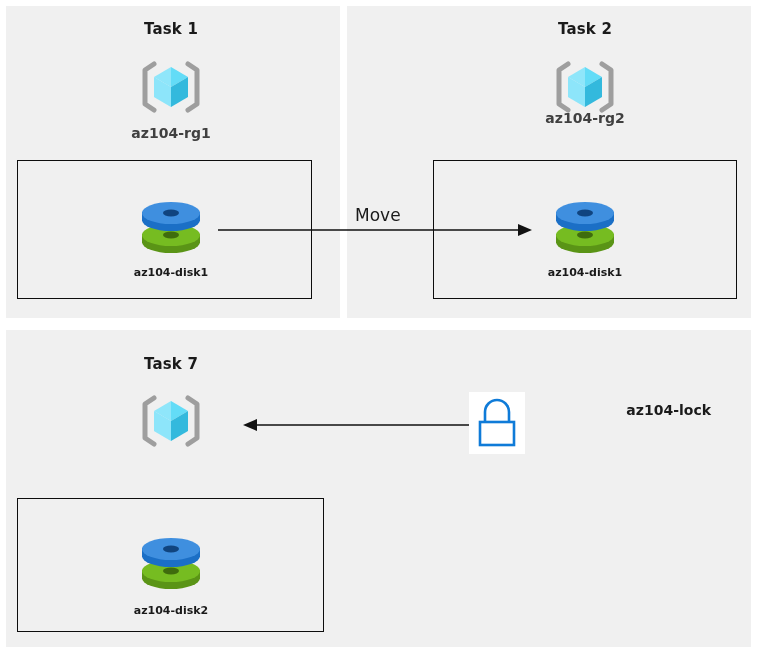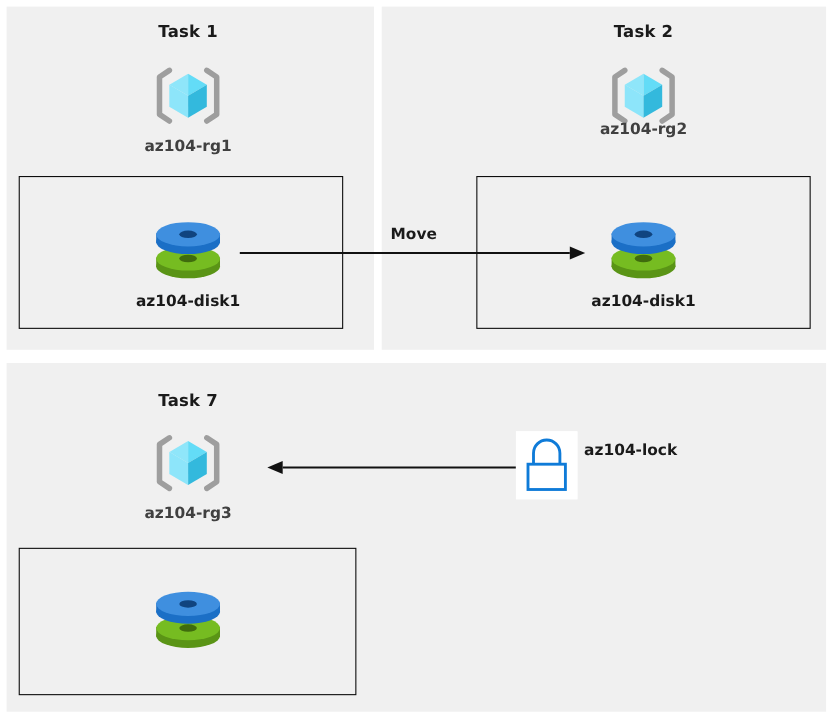--- a/index.html
+++ b/index.html
@@ -66,54 +66,54 @@
   }
 
   
   .disk-icon {
     position: absolute;
     width: 66px;
     height: 62px;
   }
   .disk-label {
     position: absolute;
-    font-size: 14px;
+    font-size: 11px;
     font-weight: bold;
     color: #1a1a1a;
     text-align: center;
     white-space: nowrap;
   }
 
   
   .arrow-svg {
     position: absolute;
     overflow: visible;
   }
   .arrow-label {
     position: absolute;
-    font-size: 14px;
-    font-weight: bold;
+    font-size: 17px;
+    font-weight: normal;
     color: #1a1a1a;
     white-space: nowrap;
   }
 
   
   .lock-tile {
     position: absolute;
     background: #ffffff;
     width: 56px;
     height: 62px;
   }
   .lock-text {
     position: absolute;
     font-size: 14px;
     font-weight: bold;
     color: #1a1a1a;
     line-height: 20px;
-    text-align: left;
+    text-align: right;
     white-space: nowrap;
   }
 </style>
 </head>
 <body>
 
 <div class="canvas">
 
   <div class="panel" id="panel-task1"></div>
 
@@ -203,36 +203,36 @@
     <svg viewBox="0 0 62 62" width="62" height="62">
       <path d="M14 8 L5 14 L5 48 L14 54" fill="none" stroke="#9e9e9e" stroke-width="5" stroke-linecap="round" stroke-linejoin="round"></path>
       <path d="M48 8 L57 14 L57 48 L48 54" fill="none" stroke="#9e9e9e" stroke-width="5" stroke-linecap="round" stroke-linejoin="round"></path>
       <polygon points="31,11 14,21 31,31" fill="#8fe6fa"></polygon>
       <polygon points="31,11 48,21 31,31" fill="#63dcf7"></polygon>
       <polygon points="14,21 14,41 31,51 31,31" fill="#9ae9fb"></polygon>
       <polygon points="48,21 48,41 31,51 31,31" fill="#33b9dd"></polygon>
       <polygon points="31,31 14,21 14,41 31,51" fill="#76e0f8" opacity="0.35"></polygon>
     </svg>
   </div>
-  <div class="rg-label" style="left:96px; top:459px; width:150px;">az104-rg3</div>
 
   <div class="res-box" style="left:17px; top:498px; width:307px; height:134px;"></div>
 
   <div class="disk-icon" style="left:138px; top:532px;">
     <svg viewBox="0 0 66 62" width="66" height="62">
       <ellipse cx="33" cy="46" rx="29" ry="11" fill="#5a9416"></ellipse>
       <rect x="4" y="38" width="58" height="9" fill="#5a9416"></rect>
       <ellipse cx="33" cy="39" rx="29" ry="11" fill="#76bc21"></ellipse>
       <ellipse cx="33" cy="39" rx="8" ry="3.4" fill="#3f6c0d"></ellipse>
       <ellipse cx="33" cy="24" rx="29" ry="11" fill="#1b6fc6"></ellipse>
       <rect x="4" y="16" width="58" height="9" fill="#1b6fc6"></rect>
       <ellipse cx="33" cy="17" rx="29" ry="11" fill="#3f8fdf"></ellipse>
       <ellipse cx="33" cy="17" rx="8" ry="3.4" fill="#10447f"></ellipse>
     </svg>
   </div>
+  <div class="disk-label" style="left:96px; top:604px; width:150px;">az104-disk2</div>
 
   <svg class="arrow-svg" style="left:243px; top:417px;" width="226" height="16">
     <line x1="14" y1="8" x2="226" y2="8" stroke="#111111" stroke-width="1.6"></line>
     <polygon points="14,2 0,8 14,14" fill="#111111"></polygon>
   </svg>
 
   <div class="lock-tile" style="left:469px; top:392px;">
     <svg viewBox="0 0 56 62" width="56" height="62">
       <rect x="0" y="0" width="56" height="62" fill="#ffffff"></rect>
 

